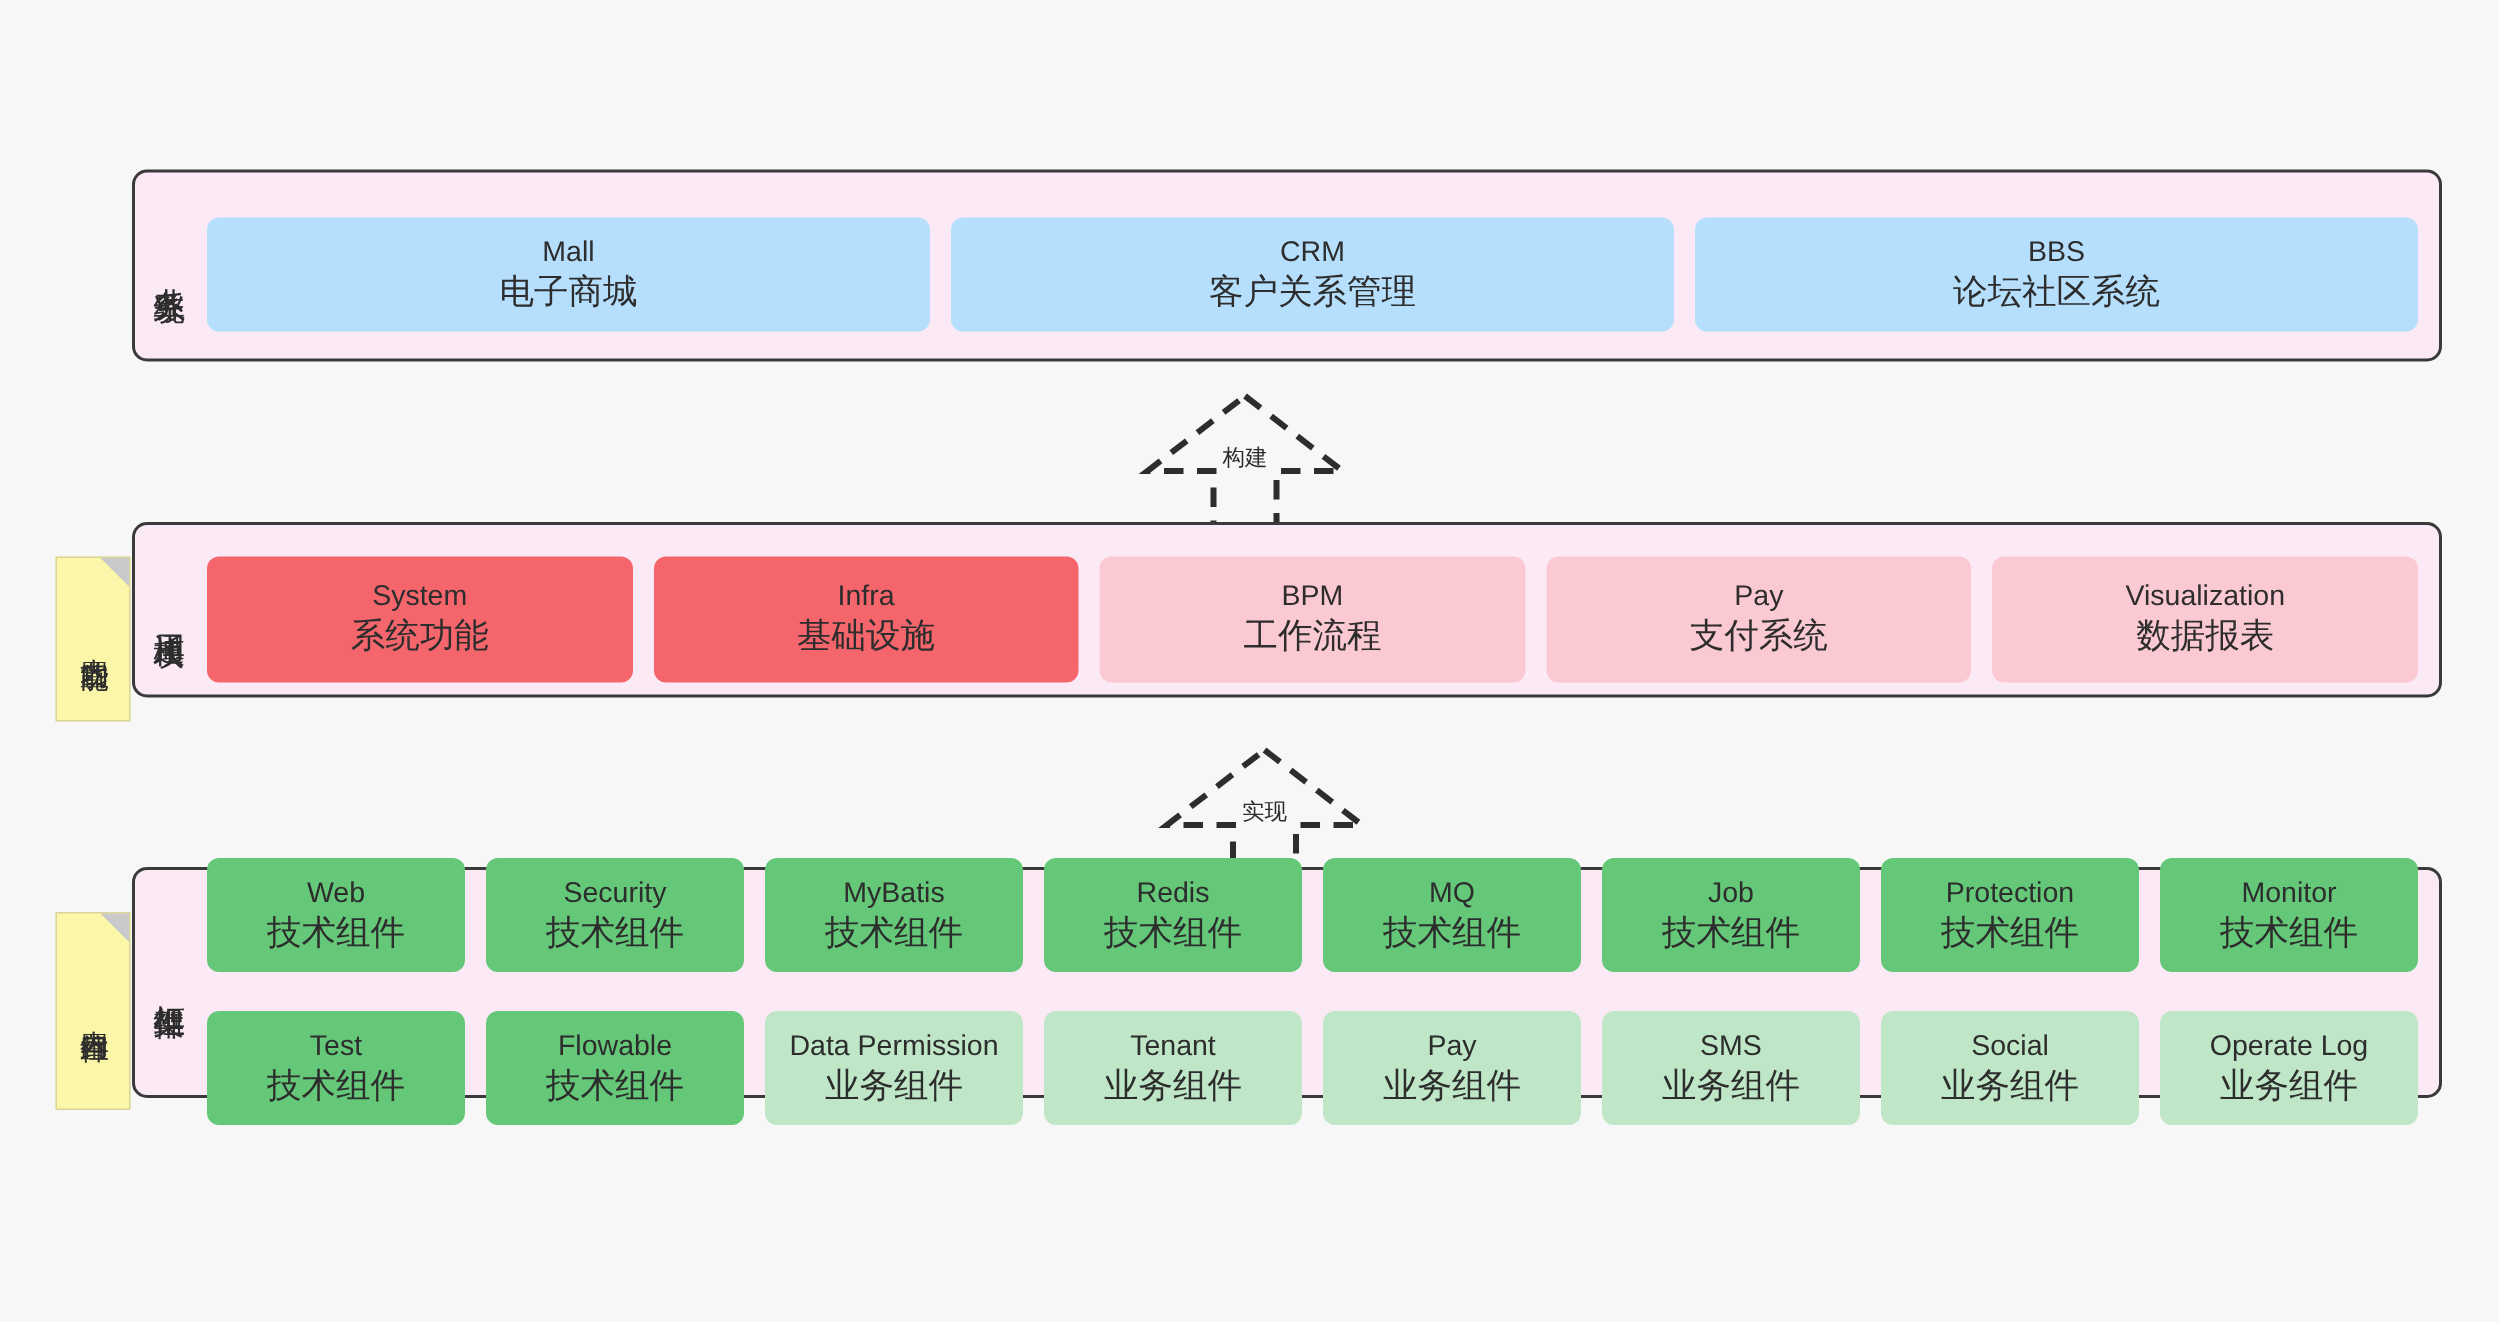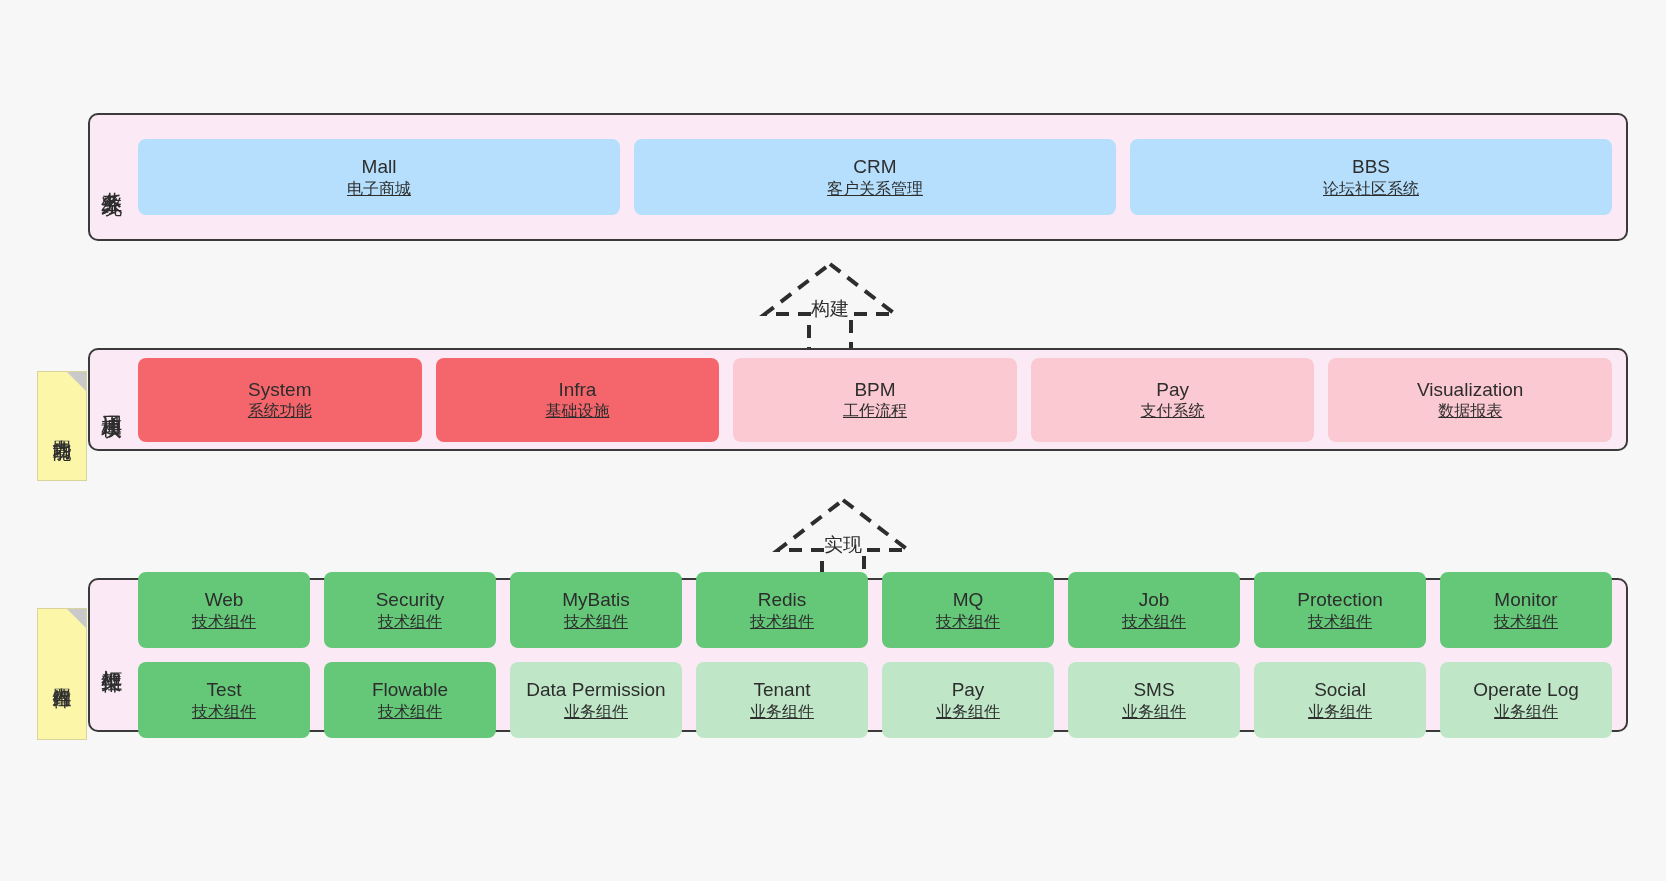--- a/index.html
+++ b/index.html
@@ -66,23 +66,24 @@
     border-radius: 8px;
     display: flex;
     flex-direction: column;
     align-items: center;
     justify-content: center;
     text-align: center;
     line-height: 1.2;
     color: #2d2d2d;
     box-sizing: border-box;
     padding: 4px 6px;
+    margin-top: 12px;
   }
   .node .t1 { font-size: 19px; }
-  .node .t2 { font-size: 16px; text-decoration: underline; }
+  .node .t2 { font-size: 23px; }
 
   .h-biz  .node { height: 76px; }
   .h-mod  .node { height: 84px; }
   .h-comp .node { height: 76px; }
 
   .c-blue        { background: #b5dffc; }
   .c-red         { background: #f4666c; }
   .c-pink        { background: #fbc9d2; }
   .c-green       { background: #64c878; }
   .c-green-light { background: #bfe7c7; }
@@ -92,21 +93,21 @@
     position: absolute;
     width: 150px;
     height: 98px;
   }
   .arrow svg { display: block; overflow: visible; }
   .arrow-label {
     position: absolute;
     left: 50%;
     transform: translateX(-50%);
     top: 38px;
-    font-size: 19px;
+    font-size: 15px;
     color: #2d2d2d;
     background: transparent;
     padding: 0 2px;
     white-space: nowrap;
   }
 
   
   .note {
     position: absolute;
     width: 50px;
@@ -164,21 +165,21 @@
       <path d="M75 6 L140 56 L96 56 L96 94 L54 94 L54 56 L10 56 Z" fill="none" stroke="#2d2d2d" stroke-width="4" stroke-dasharray="13 9" stroke-linejoin="miter"></path>
     </svg>
     <span class="arrow-label">构建</span>
   </div>
 
   <div class="note" id="note-common-module" style="left:37px; top:371px; height:110px;">
     <span class="fold"></span>
     <span>内置功能</span>
   </div>
 
-  <div class="band h-mod" id="band-common-module" style="left:88px; top:348px; width:1540px; height:103px;">
+  <div class="band h-mod" id="band-common-module" style="left:88px; top:348px; width:1540px; height:117px;">
     <div class="band-label">通用模块</div>
     <div class="band-body">
       <div class="band-row">
         <div class="node c-red">
           <span class="t1">System</span>
           <span class="t2">系统功能</span>
         </div>
         <div class="node c-red">
           <span class="t1">Infra</span>
           <span class="t2">基础设施</span>

